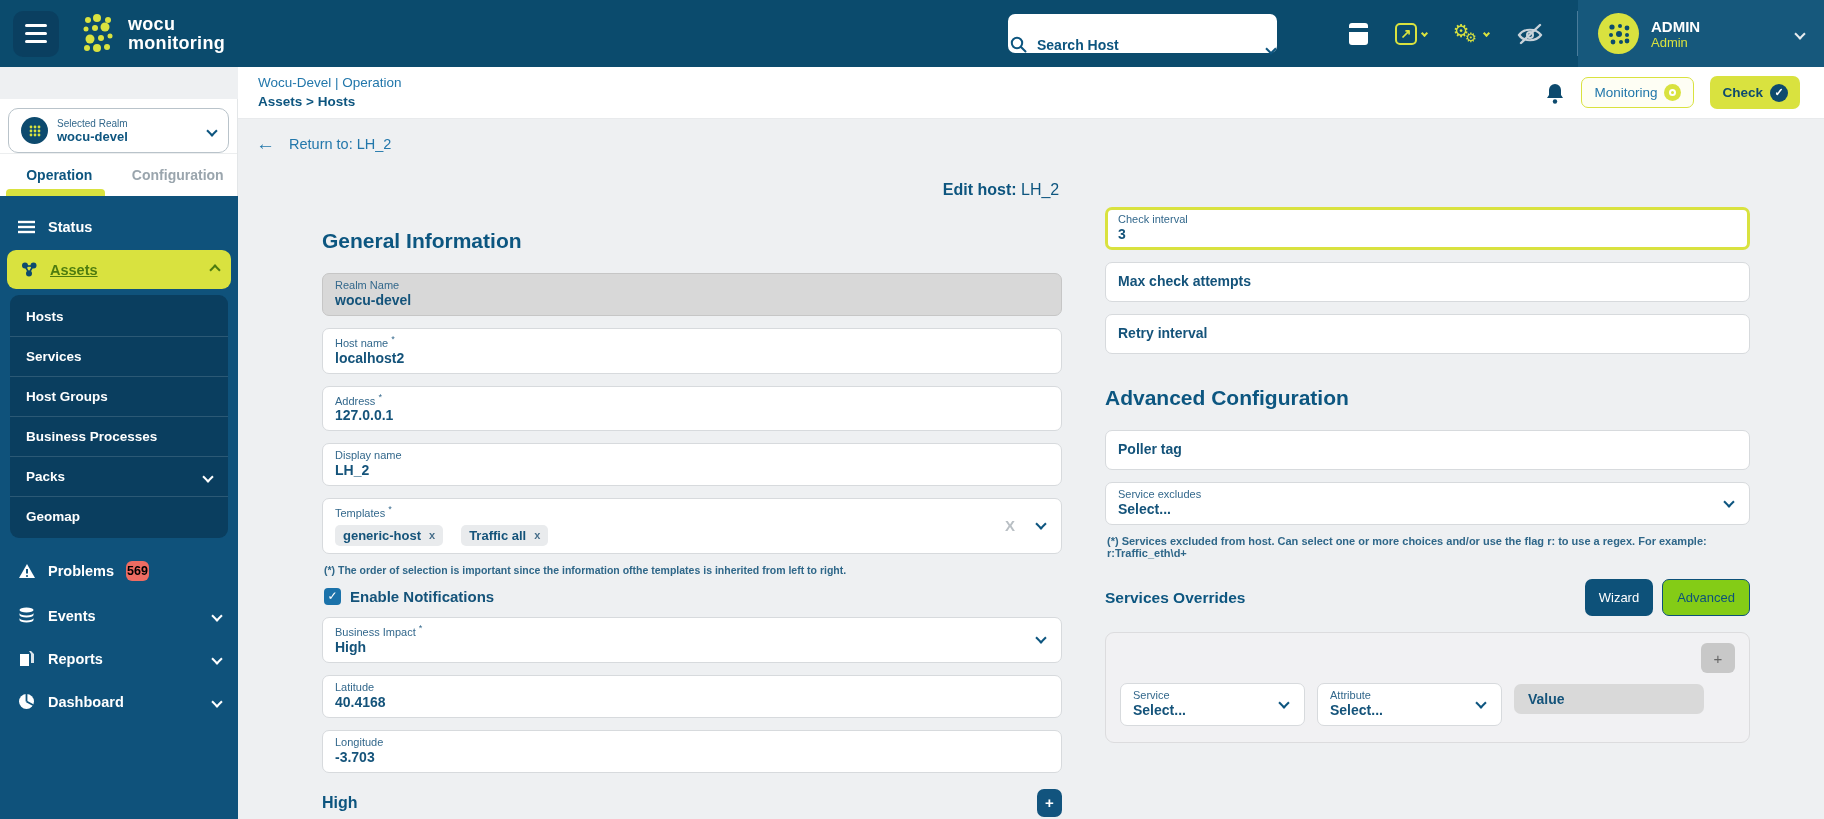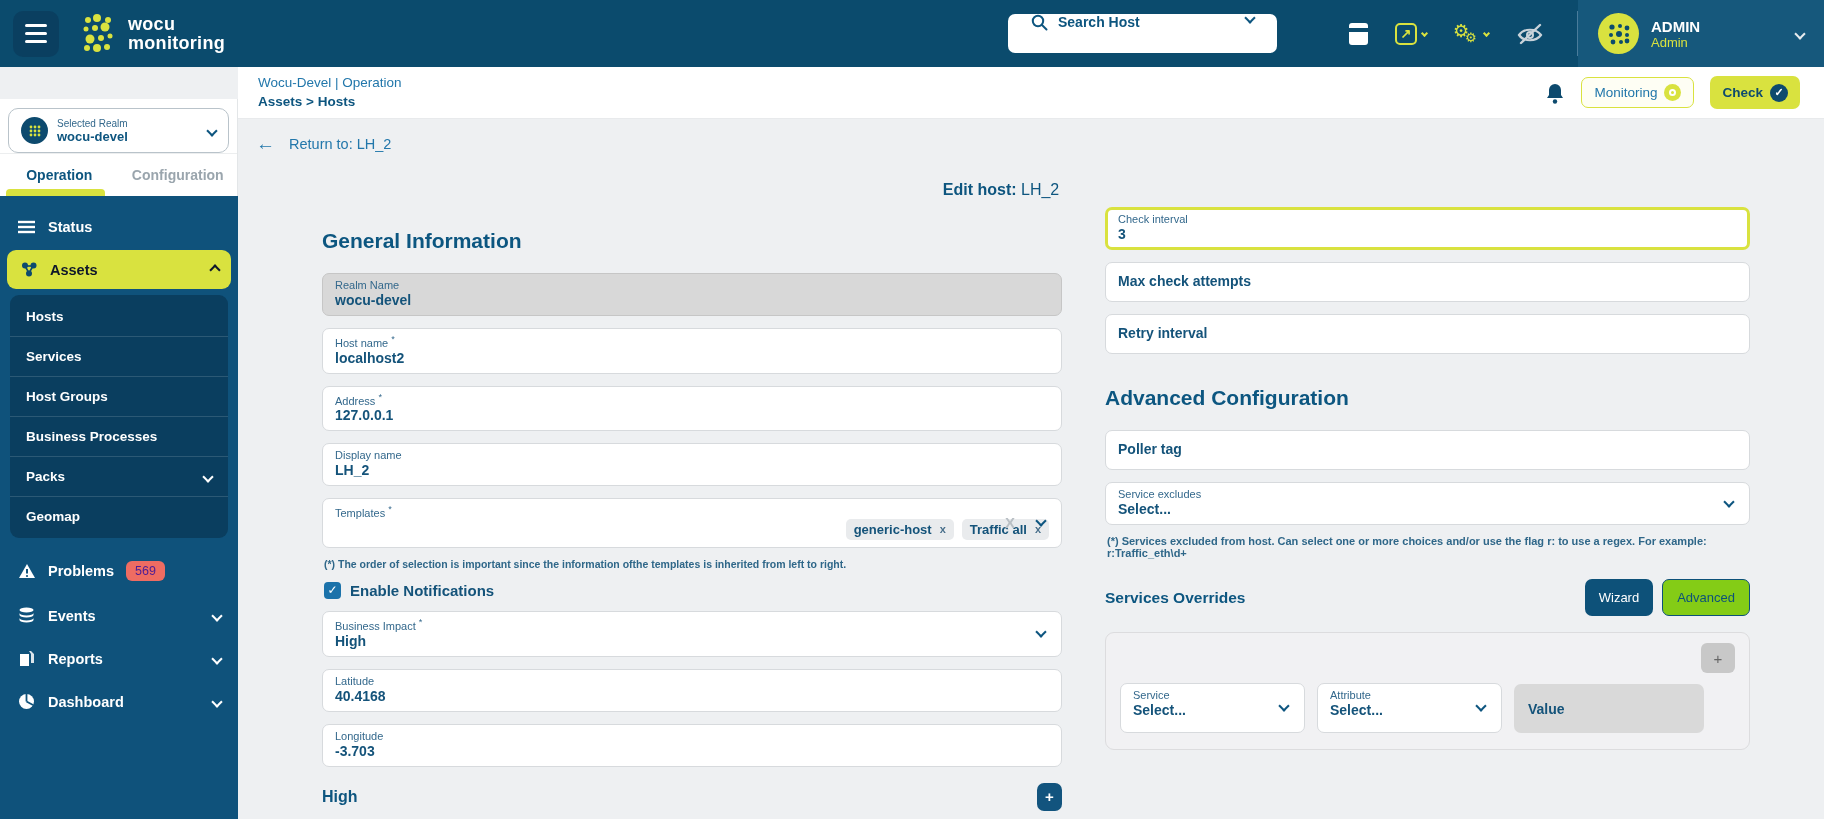--- a/index.html
+++ b/index.html
@@ -7,21 +7,21 @@
     font-family:"Liberation Sans", sans-serif; background:#eef0f2; }
 
   
   .navbar { height:67px; background:#0b4b6d; display:flex; align-items:center; position:relative; }
   .hamburger { width:46px; height:46px; margin-left:13px; background:#0a3f60; border-radius:10px;
     display:flex; flex-direction:column; justify-content:center; align-items:center; gap:5px; cursor:pointer; }
   .hamburger span { width:22px; height:3px; background:#fff; border-radius:2px; }
   .logo { display:flex; align-items:center; margin-left:22px; gap:9px; }
   .logo-text { color:#fff; font-weight:bold; font-size:18px; line-height:1.05; letter-spacing:.3px; }
   .searchbox { position:absolute; left:1008px; top:14px; width:269px; height:39px; background:#fff;
-    border-radius:7px; display:flex; align-items:flex-start; padding:0 23px; gap:10px; cursor:pointer; }
+    border-radius:7px; display:flex; align-items:flex-end; padding:0 2px; gap:10px; cursor:pointer; }
   .searchbox .stext { color:#0d557f; font-weight:bold; font-size:14px; flex:1; }
   .nav-icons { position:absolute; left:1348px; top:0; height:67px; display:flex; align-items:center; gap:26px; }
   .icon-btn { display:flex; align-items:center; gap:5px; cursor:pointer; }
   .extlink { width:22px; height:22px; border:2px solid #d9e23f; border-radius:5px; color:#d9e23f;
     font-size:13px; font-weight:bold; display:flex; align-items:center; justify-content:center; }
   .gears { color:#d9e23f; font-size:18px; line-height:1; position:relative; width:26px; height:24px; }
   .gears .g2 { position:absolute; font-size:13px; left:12px; top:9px; }
   .cv { display:inline-block; width:8px; height:8px; border-right:2.2px solid currentColor;
     border-bottom:2.2px solid currentColor; transform:rotate(45deg); }
   .cv.up { transform:rotate(225deg); }
@@ -51,27 +51,27 @@
   .tabs { display:flex; height:43px; border-top:1px solid #eceeef; }
   .tab { flex:1; display:flex; align-items:center; justify-content:center; font-size:14px;
     font-weight:bold; color:#9aa5ad; cursor:pointer; position:relative; }
   .tab.active { color:#0d557f; }
   .tab.active::after { content:""; position:absolute; left:6px; right:14px; bottom:0; height:7px;
     background:#d9e23f; border-radius:4px 4px 0 0; }
   .side-menu { flex:1; color:#fff; padding-top:10px; }
   .menu-item { display:flex; align-items:center; gap:12px; padding:13px 17px; font-size:14.5px;
     font-weight:bold; cursor:pointer; }
   .menu-item .cv { margin-left:auto; }
-  .menu-item.active { background:#d9e23f; color:#0f172a; border-radius:9px; margin:2px 7px; padding:11px 12px; }
+  .menu-item.active { background:#d9e23f; color:#4d7c0f; border-radius:9px; margin:2px 7px; padding:11px 12px;text-decoration:underline; }
   .submenu { background:#0a3e5f; border-radius:9px; margin:6px 10px 10px 10px; padding:2px 0; }
   .submenu-item { padding:12px 16px; font-size:13.5px; font-weight:bold; cursor:pointer;
     border-bottom:1px solid rgba(255,255,255,.14); }
   .submenu-item:last-child { border-bottom:none; }
   .submenu-item .cv { float:right; margin-top:4px; }
-  .badge { background:#ee6c62; color:#4c1d95; border-radius:6px; font-size:12.5px; padding:3px 9px; font-weight:normal; }
+  .badge { background:#ee6c62; color:#000000; border-radius:6px; font-size:12.5px; padding:3px 1px; font-weight:bold; }
   .sicon { width:19px; display:flex; justify-content:center; flex:none; }
 
   
   .main { flex:1; display:flex; flex-direction:column; }
   .topstrip { height:52px; background:#fff; border-bottom:1px solid #e8eaec; display:flex;
     align-items:center; padding:0 24px 0 20px; }
   .crumbs { line-height:1.35; }
   .crumb1 { color:#2277ab; font-size:13.5px; cursor:pointer; }
   .crumb2 { color:#0d557f; font-size:13.5px; font-weight:bold; }
   .topstrip-right { margin-left:auto; display:flex; align-items:center; gap:16px; }
@@ -98,21 +98,21 @@
     position:relative; margin-bottom:12px; min-height:40px; }
   .flabel { font-size:11px; color:#33688c; }
   .flabel sup { color:#33688c; }
   .fvalue { font-size:14px; font-weight:bold; color:#14537a; margin-top:1px; }
   .field.disabled { background:#d8d8d8; border-color:#c6c6c6; }
   .field.hl { border:3px solid #d9e23f; padding:3px 10px 5px 10px; }
   .field.empty { display:flex; align-items:center; font-weight:bold; color:#14537a; font-size:14px; }
   .field .cv-end { position:absolute; right:16px; top:calc(50% - 6px); color:#0d557f; }
   .field .clear-x { position:absolute; right:46px; top:calc(50% - 9px); color:#b9bfc4;
     font-weight:bold; font-size:15px; cursor:pointer; }
-  .chips { display:flex; gap:8px; margin-top:0;justify-content:flex-end; }
+  .chips { display:flex; gap:18px; margin-top:6px; }
   .chip { background:#e9ebed; border-radius:5px; padding:3px 8px; font-size:13px; font-weight:bold;
     color:#14537a; display:flex; gap:8px; align-items:center; }
   .chip .x { font-size:11px; color:#476e8a; cursor:pointer; font-weight:bold; }
   .note { font-size:10.5px; color:#2f6789; margin:-2px 0 12px 2px;font-weight:bold; }
   .checkrow { display:flex; align-items:center; gap:9px; margin:4px 0 12px 2px; }
   .checkbox { width:17px; height:17px; background:#1b72aa; border-radius:4px; color:#fff; font-size:12px;
     display:flex; align-items:center; justify-content:center; cursor:pointer; }
   .checkrow label { font-weight:bold; color:#14537a; font-size:15px; }
   .tags-head { display:flex; align-items:center; margin:16px 0 12px 0; }
   .tags-head h3 { color:#0d557f; font-size:16px; }
@@ -124,21 +124,21 @@
   .ovr-btns { margin-left:auto; display:flex; gap:9px; }
   .btn-wizard { height:37px; padding:0 14px; background:#0d5179; color:#fff; border-radius:7px;
     font-size:13px; display:flex; align-items:center; cursor:pointer; }
   .btn-adv { height:37px; padding:0 14px; background:#84cc16; color:#0d5179; border:1px solid #0d5179;
     border-radius:7px; font-size:13px; display:flex; align-items:center; cursor:pointer; }
   .ovr-panel { background:#f1f1f3; border:1px solid #dcdcde; border-radius:9px; padding:10px 14px 16px 14px; }
   .ovr-plus { width:34px; height:30px; background:#c8c8c8; color:#666; border-radius:6px; font-size:15px;
     display:flex; align-items:center; justify-content:center; margin-left:auto; cursor:pointer; }
   .ovr-row { display:flex; gap:12px; margin-top:10px; }
   .ovr-row .field { width:185px; margin-bottom:0; }
-  .value-box { width:190px; height:49px; background:#d9d9d9; border-radius:7px; display:flex;
+  .value-box { width:190px; height:30px; background:#d9d9d9; border-radius:7px; display:flex;
     align-items:center; padding:0 14px; font-weight:bold; color:#14537a; font-size:14px; margin-top:1px; }
 </style>
 </head>
 <body>
 
 <div class="navbar">
   <div class="hamburger">
     <span></span>
       <span></span>
       <span></span>

